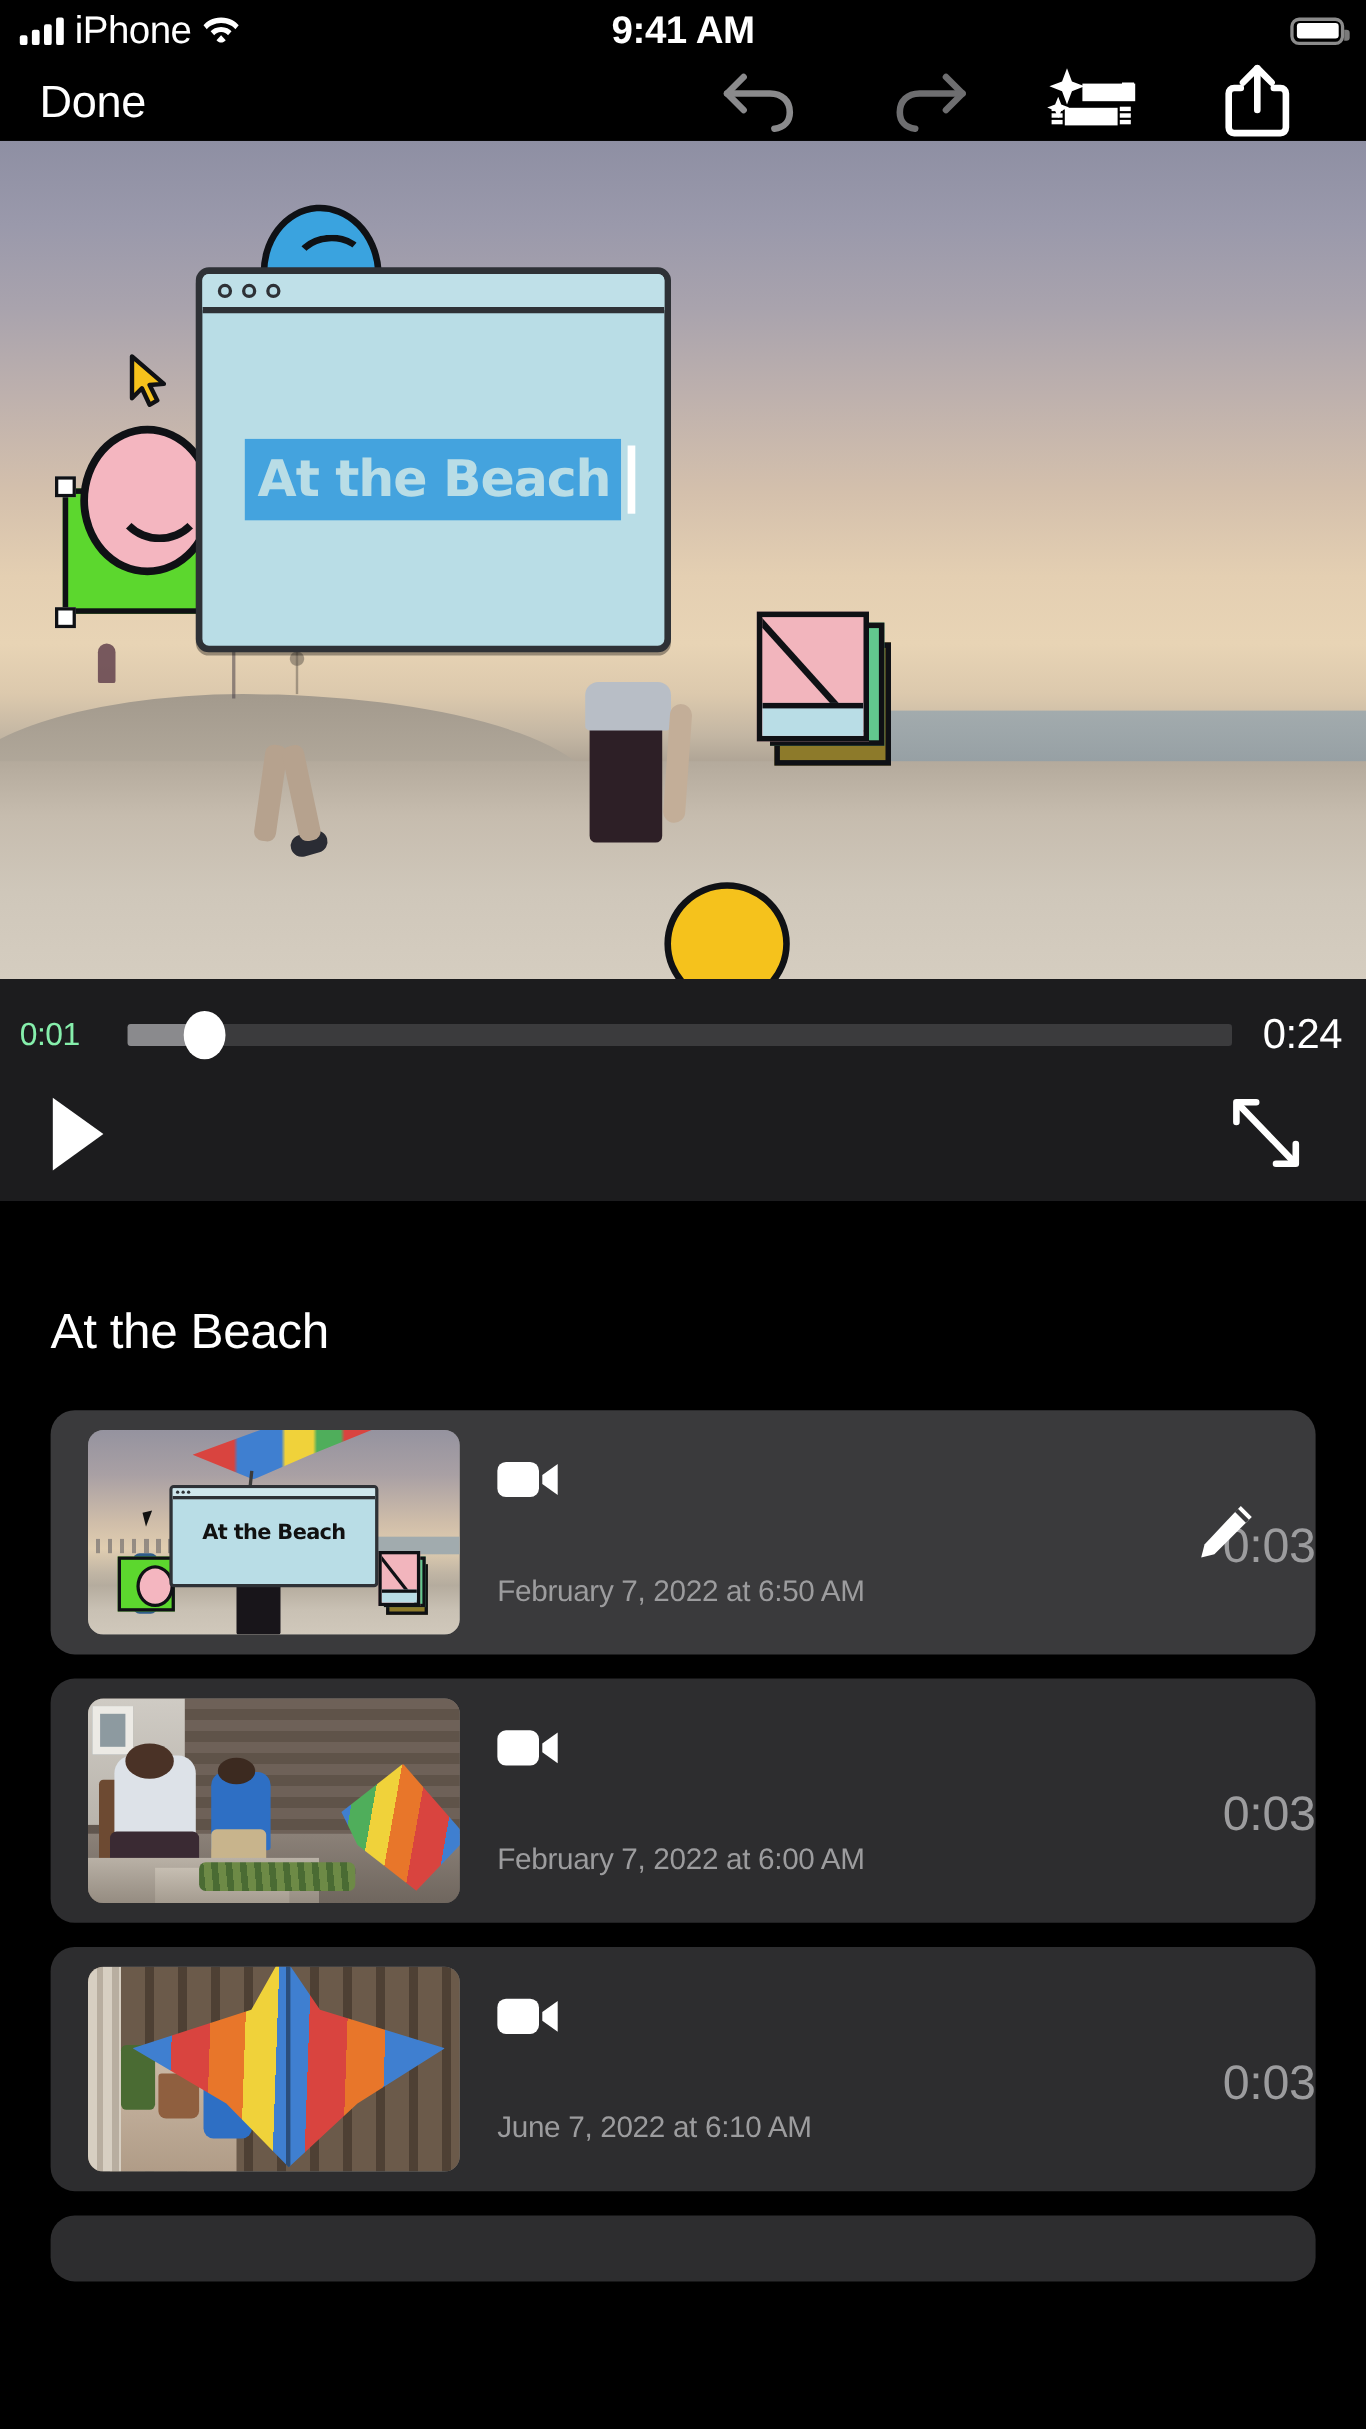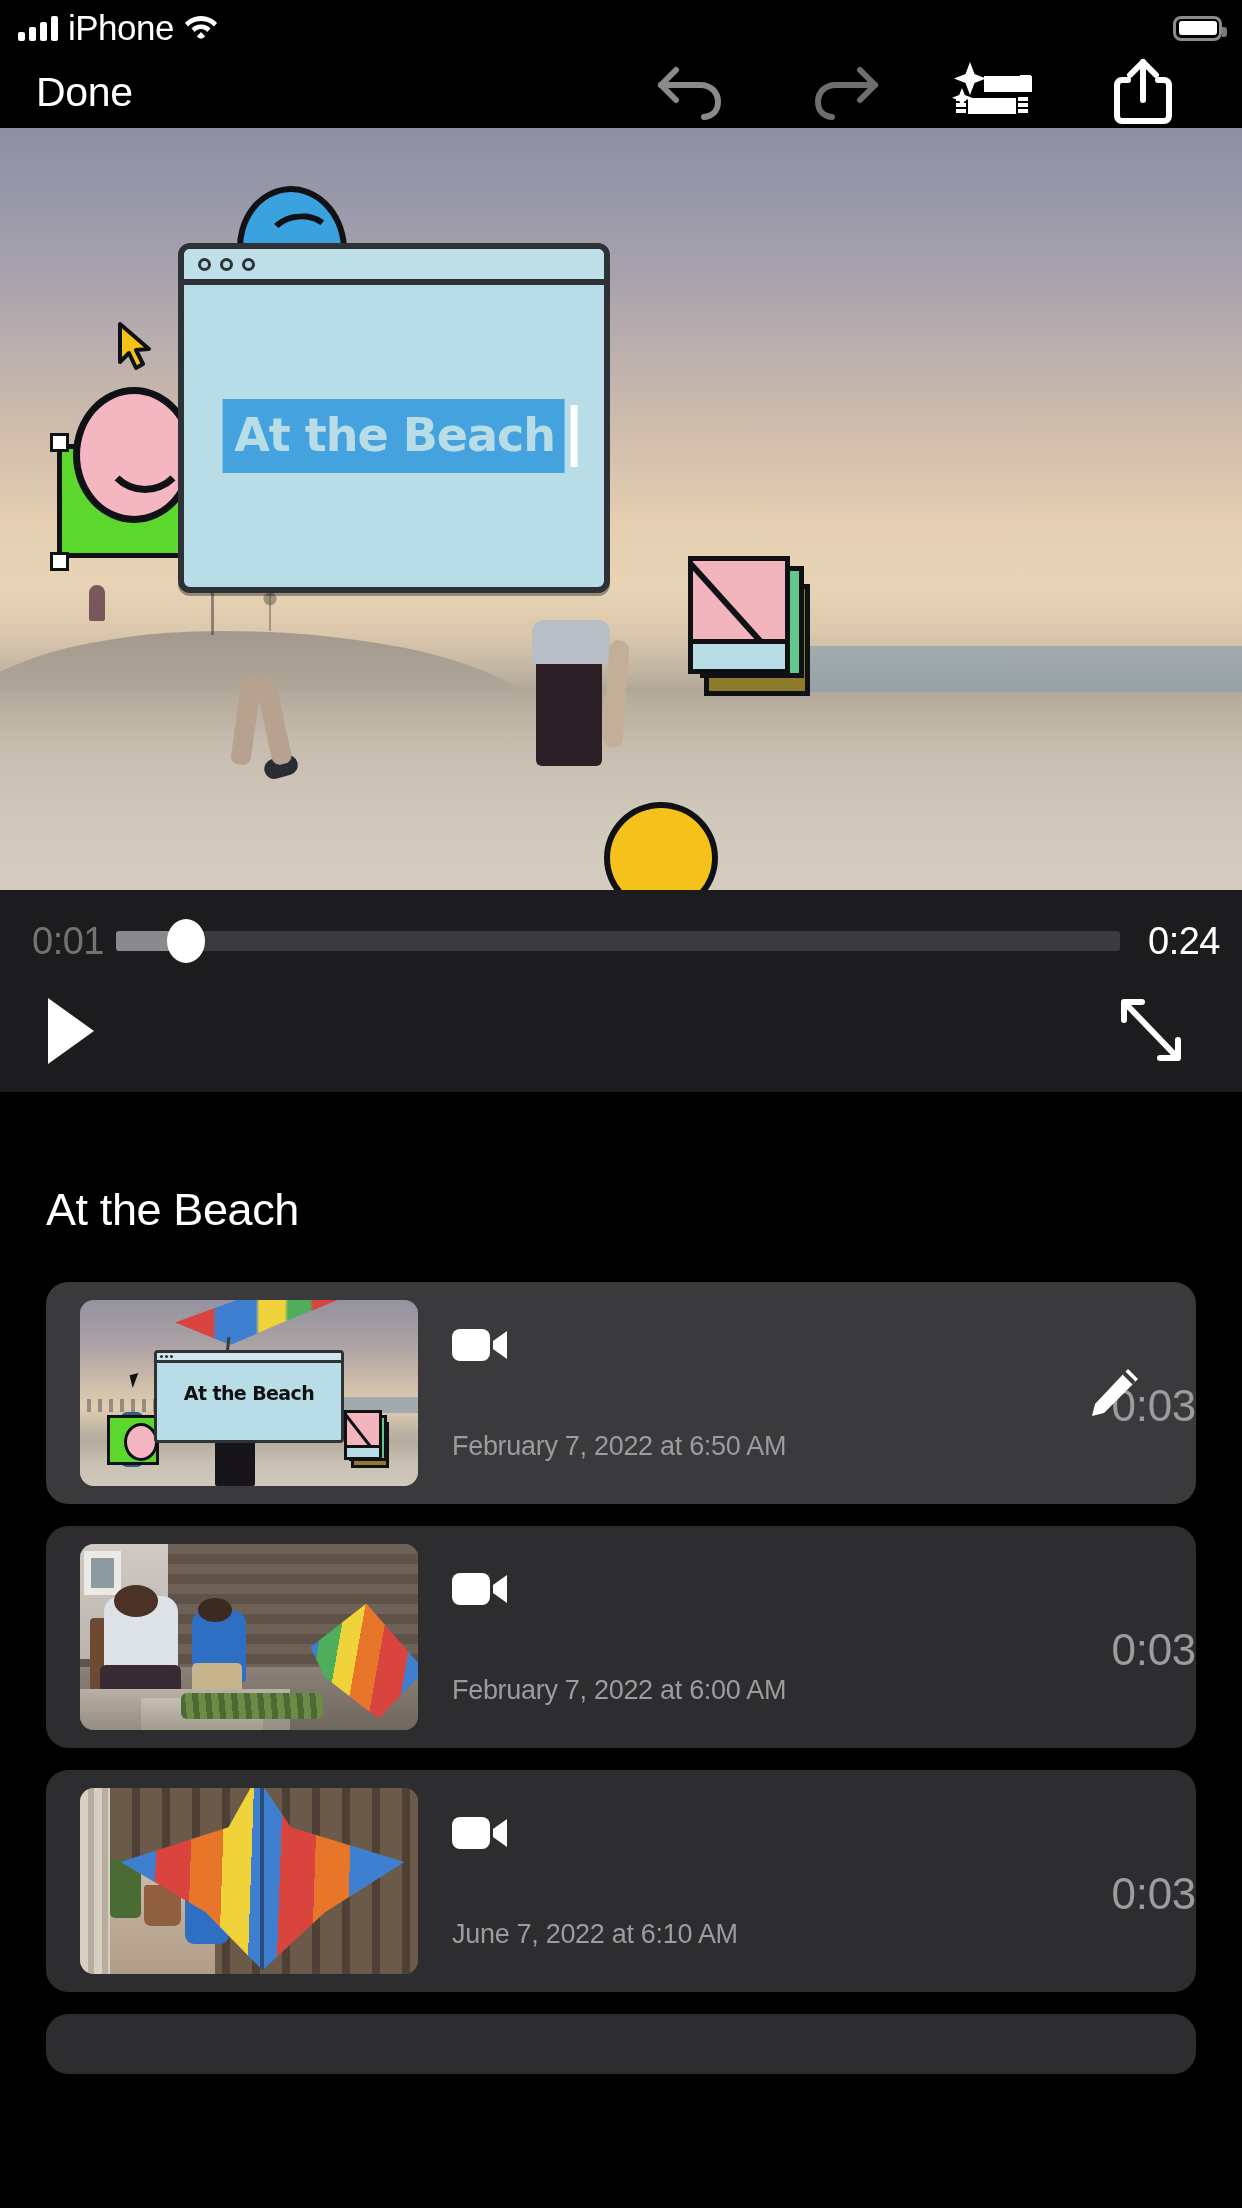--- a/index.html
+++ b/index.html
@@ -178,21 +178,21 @@
                    background:#b9dde6; border-top:5px solid #0f1115; }
   .sticker-yellow {
     position:absolute; left:48.6%; top:88.5%; width:114px; height:112px;
     background:#f5c21c; border:6px solid #0f1115; border-radius:50%;
   }
 
   
   .scrub-area { position:absolute; top:890px; left:0; width:1242px; height:202px; background:#1c1c1e; }
   .scrub-row { position:absolute; top:16px; left:0; width:1242px; height:70px;
                display:flex; align-items:center; }
-  .t-left { position:absolute; left:32px; color:#737373; font-size:38px; letter-spacing:-0.5px; }
+  .t-left { position:absolute; left:18px; color:#86efac; font-size:29px; letter-spacing:-0.5px; }
   .t-right { position:absolute; right:22px; color:#fff; font-size:38px; letter-spacing:-0.5px;margin-left:42px; }
   .track { position:absolute; left:116px; right:122px; height:20px;
            background:#3b3b3d; border-radius:3px; }
   .track-fill { position:absolute; left:0; top:0; height:100%;
                 background:#8a8a8d; border-radius:3px; width:7%; }
   .track-knob { position:absolute; top:50%; transform:translate(-50%,-50%);
                 left:7%; width:38px; height:44px; background:#fff; border-radius:50%; }
   .play-btn { position:absolute; left:48px; top:108px; width:60px; height:66px; }
   .play-btn:before { content:""; position:absolute; left:0; top:0;
      border-left:46px solid #fff; border-top:33px solid transparent;
@@ -349,20 +349,21 @@
       </span>
       <span class="carrier">iPhone</span>
       <span>
         <svg width="34" height="26" viewBox="0 0 34 26">
           <path d="M17 3 C9 3 3.5 7 1 10 L4 13.5 C6.5 10.8 11 8 17 8 C23 8 27.5 10.8 30 13.5 L33 10 C30.5 7 25 3 17 3 Z" fill="#fff"></path>
           <path d="M17 11.5 C12.5 11.5 9.3 13.5 7.5 15.5 L10.7 19 C12 17.4 14.2 16 17 16 C19.8 16 22 17.4 23.3 19 L26.5 15.5 C24.7 13.5 21.5 11.5 17 11.5 Z" fill="#fff"></path>
           <path d="M17 19 L12.8 23.5 C14.1 24.8 15.5 25.6 17 25.6 C18.5 25.6 19.9 24.8 21.2 23.5 Z" fill="#fff"></path>
         </svg>
       </span>
     </div>
+    <div class="sb-center">9:41 AM</div>
     <div class="sb-right">
       <span class="batt">
           <span></span>
         </span>
     </div>
   </div>
 
   <div class="navbar">
     <div class="done-btn">Done</div>
     <div class="nav-icons">

